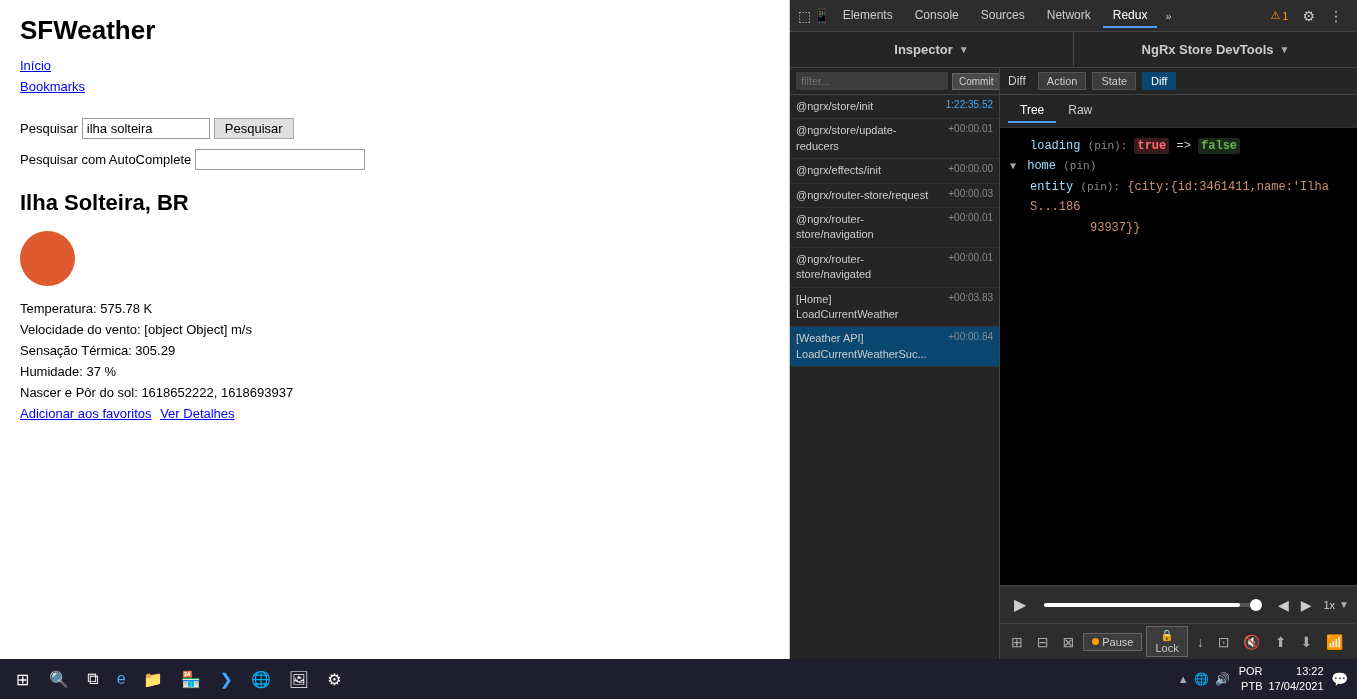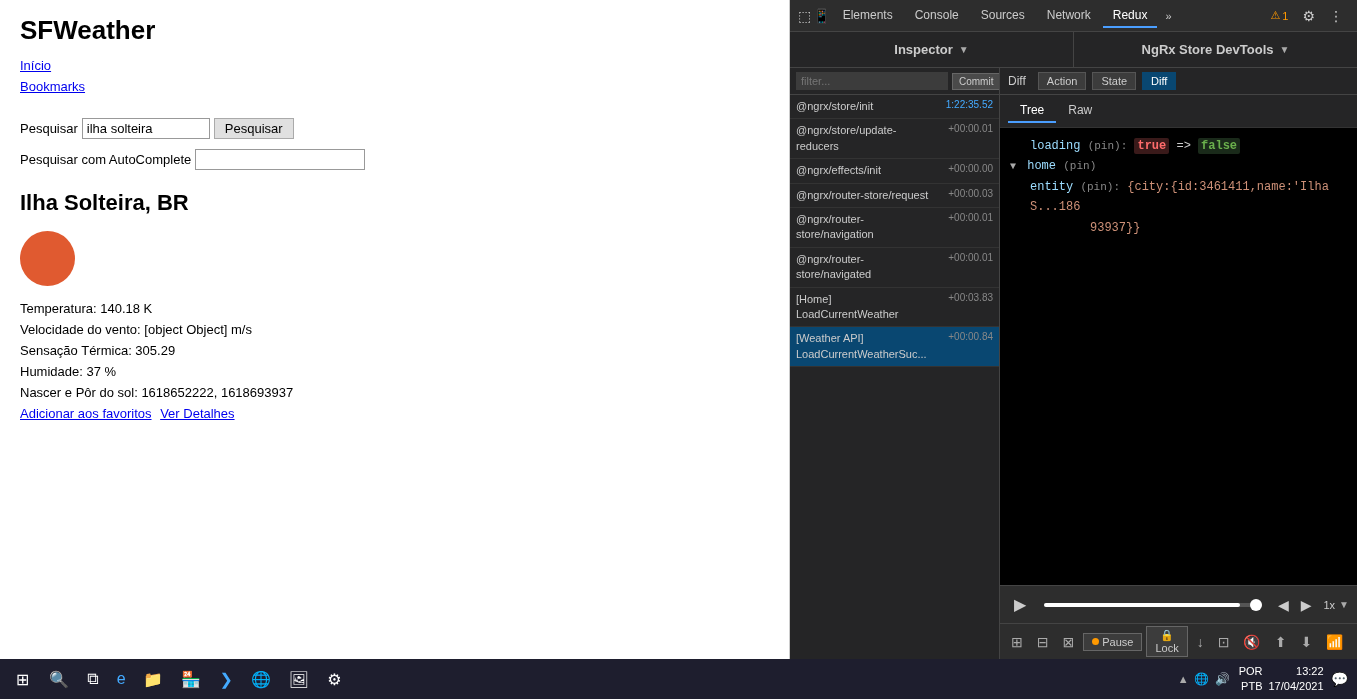--- a/index.html
+++ b/index.html
@@ -125,21 +125,21 @@
       <input class="search-input" type="text" value="ilha solteira" style="">
       <button class="search-btn">Pesquisar</button>
     </div>
     <div class="autocomplete-row">
       <span class="autocomplete-label">Pesquisar com AutoComplete</span>
       <input class="autocomplete-input" type="text" value="" style="">
     </div>
     <div class="city-name">Ilha Solteira, BR</div>
     <div class="weather-icon"></div>
     <div class="weather-info">
-      <p>Temperatura: 140.18 K</p>
+      <p>Temperatura: 575.78 K</p>
       <p>Velocidade do vento: [object Object] m/s</p>
       <p>Sensação Térmica: 305.29</p>
       <p>Humidade: 37 %</p>
       <p>Nascer e Pôr do sol: 1618652222, 1618693937</p>
     </div>
     <div class="weather-links">
       <a href="#">Adicionar aos favoritos</a>
       <a href="#">Ver Detalhes</a>
     </div>
   </div>

